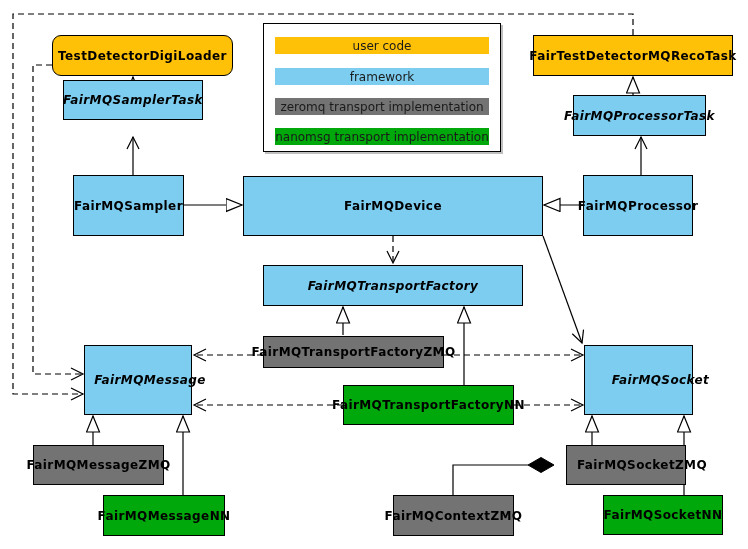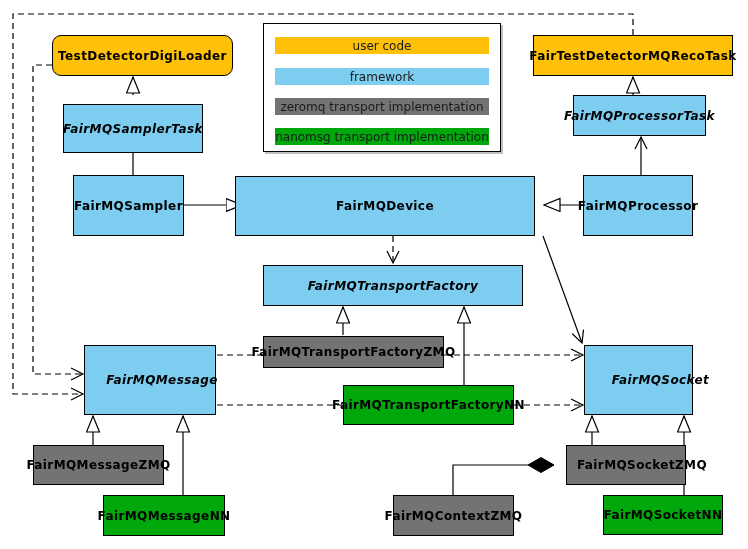--- a/index.html
+++ b/index.html
@@ -115,49 +115,49 @@
       </div>
   </div>
 
   <div class="node c-user" style="left:52px;  top:35px;  width:181px; height:41px;border-radius:9px;">
       <span>TestDetectorDigiLoader</span>
     </div>
   <div class="node c-user" style="left:533px; top:35px;  width:200px; height:41px;">
       <span>FairTestDetectorMQRecoTask</span>
     </div>
 
-  <div class="node c-fw abstract" style="left:63px;  top:104px;  width:140px; height:49px;">
+  <div class="node c-fw abstract" style="left:63px;  top:80px;  width:140px; height:40px;">
       <span>FairMQSamplerTask</span>
     </div>
   <div class="node c-fw abstract" style="left:573px; top:95px;  width:133px; height:41px;">
       <span>FairMQProcessorTask</span>
     </div>
 
   <div class="node c-fw" style="left:73px;  top:175px; width:111px; height:61px;">
       <span>FairMQSampler</span>
     </div>
-  <div class="node c-fw" style="left:235px; top:176px; width:300px; height:60px;">
+  <div class="node c-fw" style="left:243px; top:176px; width:300px; height:60px;">
       <span>FairMQDevice</span>
     </div>
   <div class="node c-fw" style="left:583px; top:175px; width:110px; height:61px;">
       <span>FairMQProcessor</span>
     </div>
 
   <div class="node c-fw abstract" style="left:263px; top:265px; width:260px; height:41px;">
       <span>FairMQTransportFactory</span>
     </div>
 
   <div class="node c-zmq" style="left:263px; top:336px; width:181px; height:32px;">
       <span>FairMQTransportFactoryZMQ</span>
     </div>
   <div class="node c-nn" style="left:343px; top:385px; width:171px; height:40px;">
       <span>FairMQTransportFactoryNN</span>
     </div>
 
-  <div class="node c-fw abstract" style="left:84px;  top:345px; width:132px; height:70px;padding-left:24px;">
+  <div class="node c-fw abstract" style="left:84px;  top:345px; width:108px; height:70px;padding-left:24px;">
       <span>FairMQMessage</span>
     </div>
   <div class="node c-fw abstract" style="left:584px; top:345px; width:109px; height:70px;padding-left:44px;">
       <span>FairMQSocket</span>
     </div>
 
   <div class="node c-zmq" style="left:33px;  top:445px; width:131px; height:40px;">
       <span>FairMQMessageZMQ</span>
     </div>
   <div class="node c-nn" style="left:103px; top:495px; width:122px; height:41px;">

